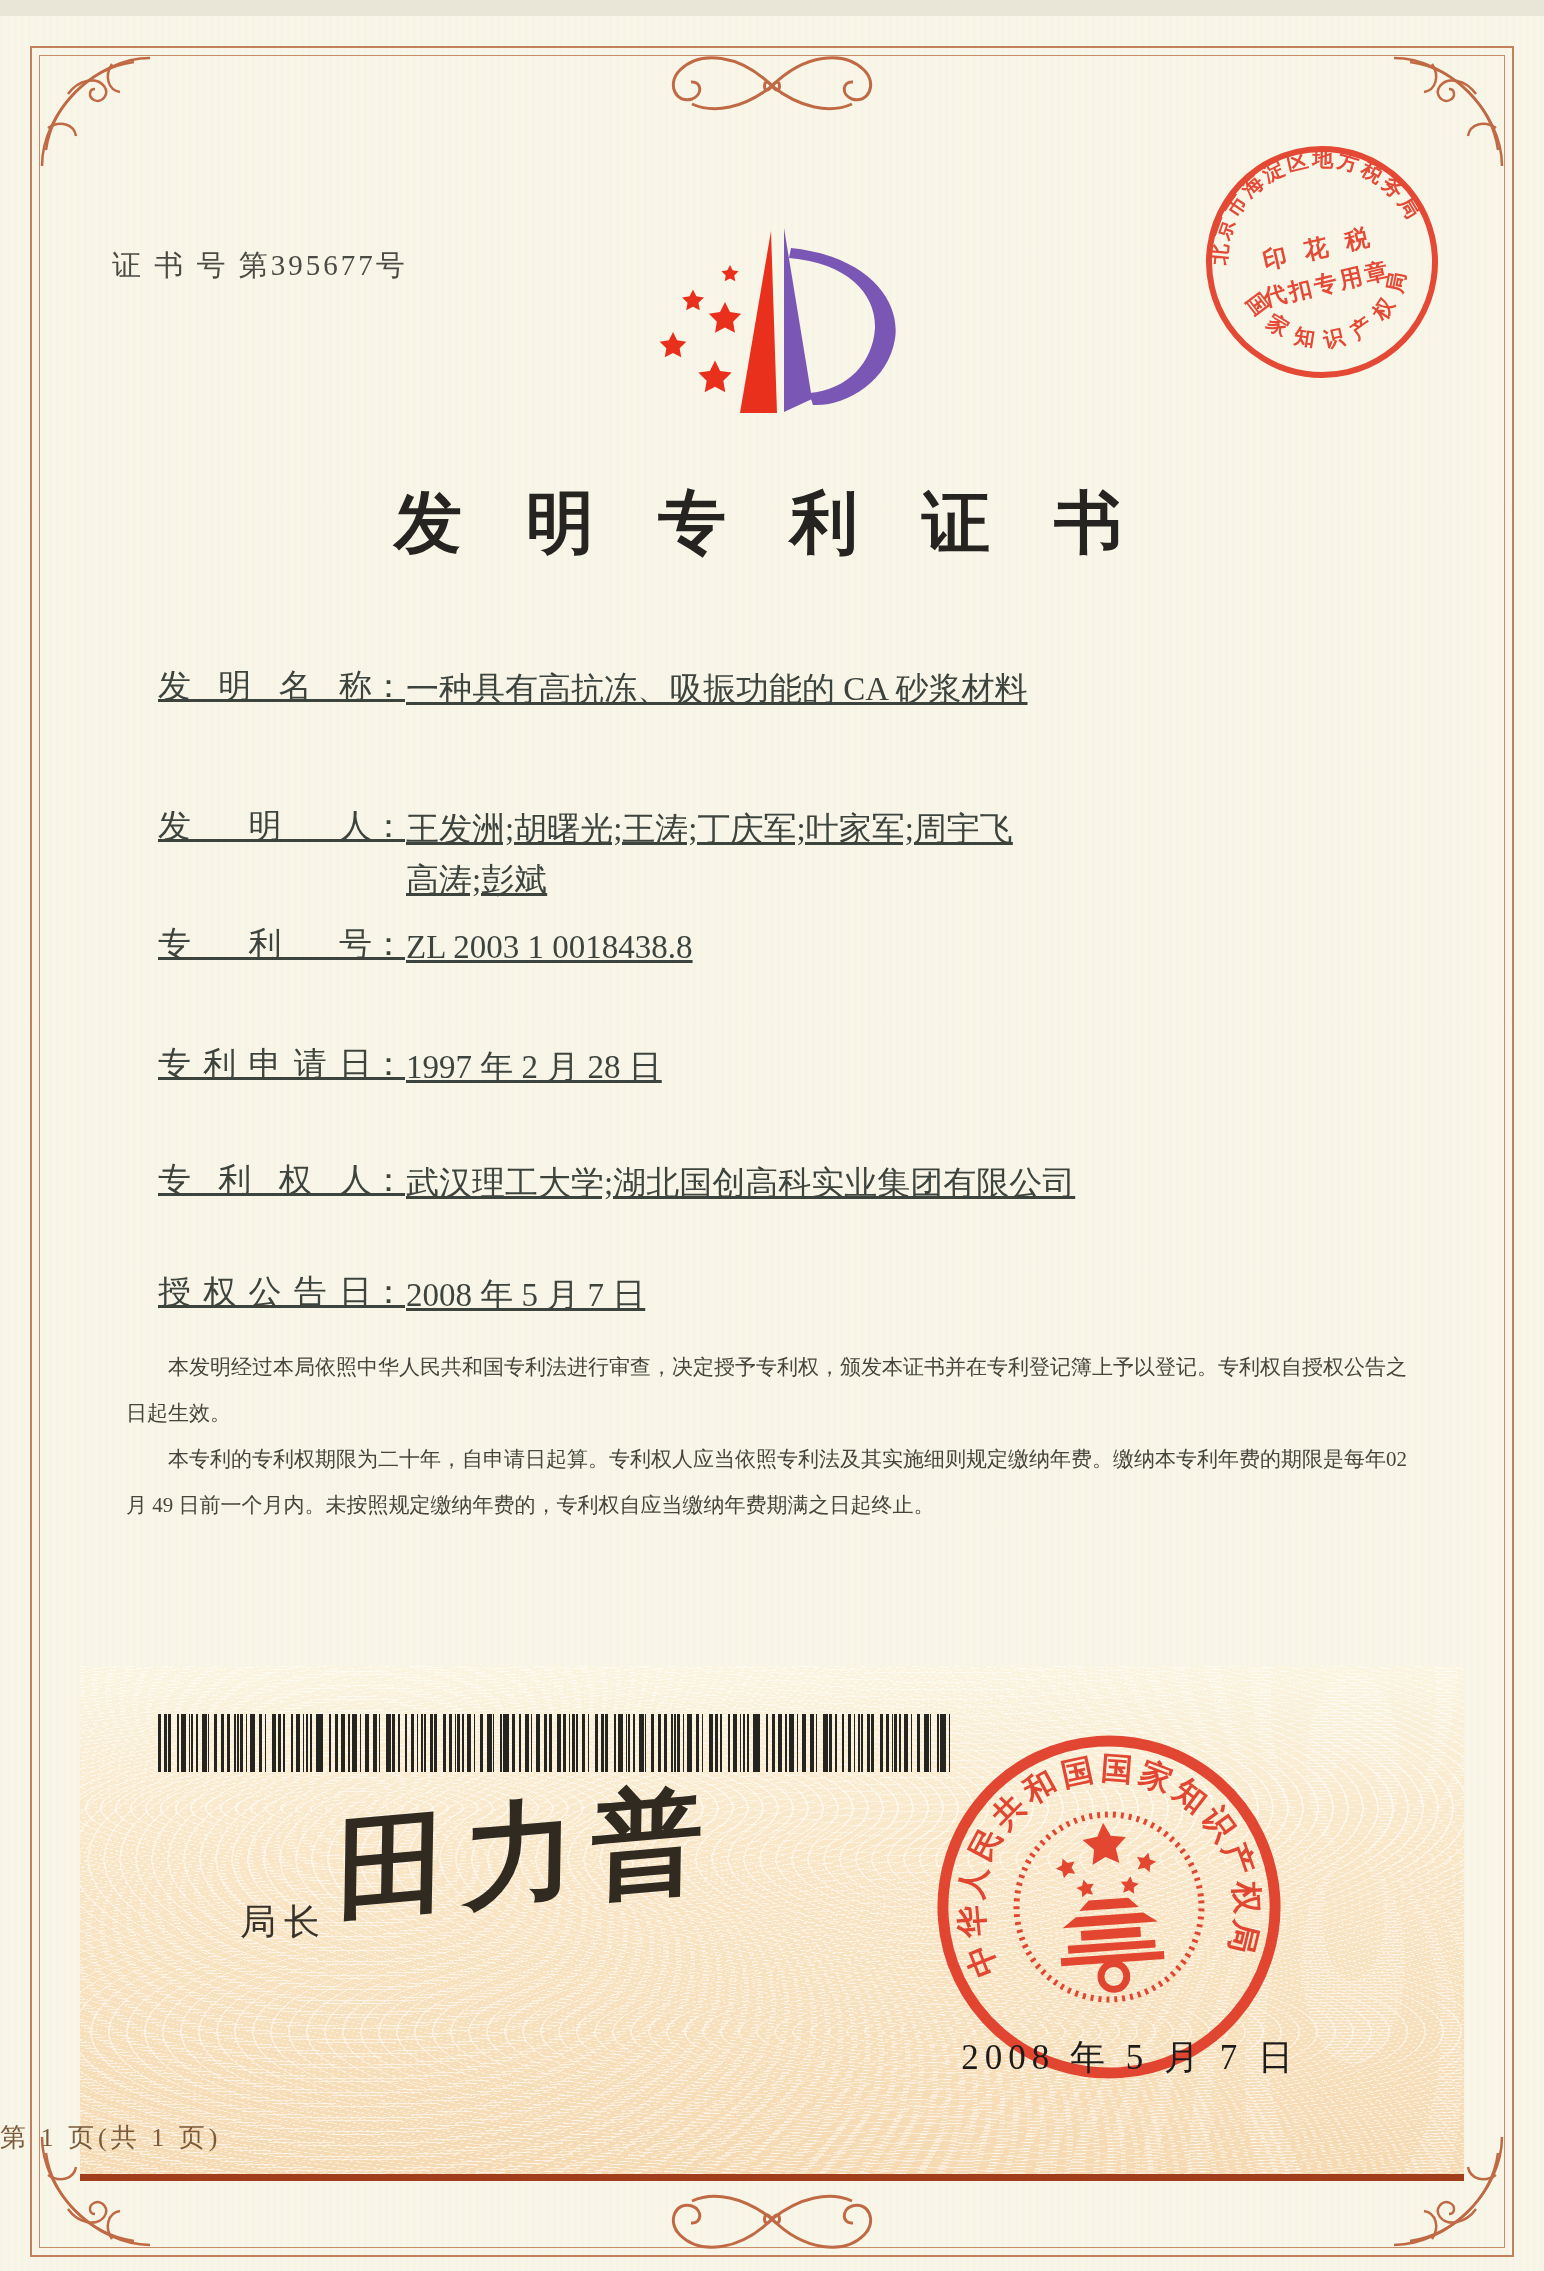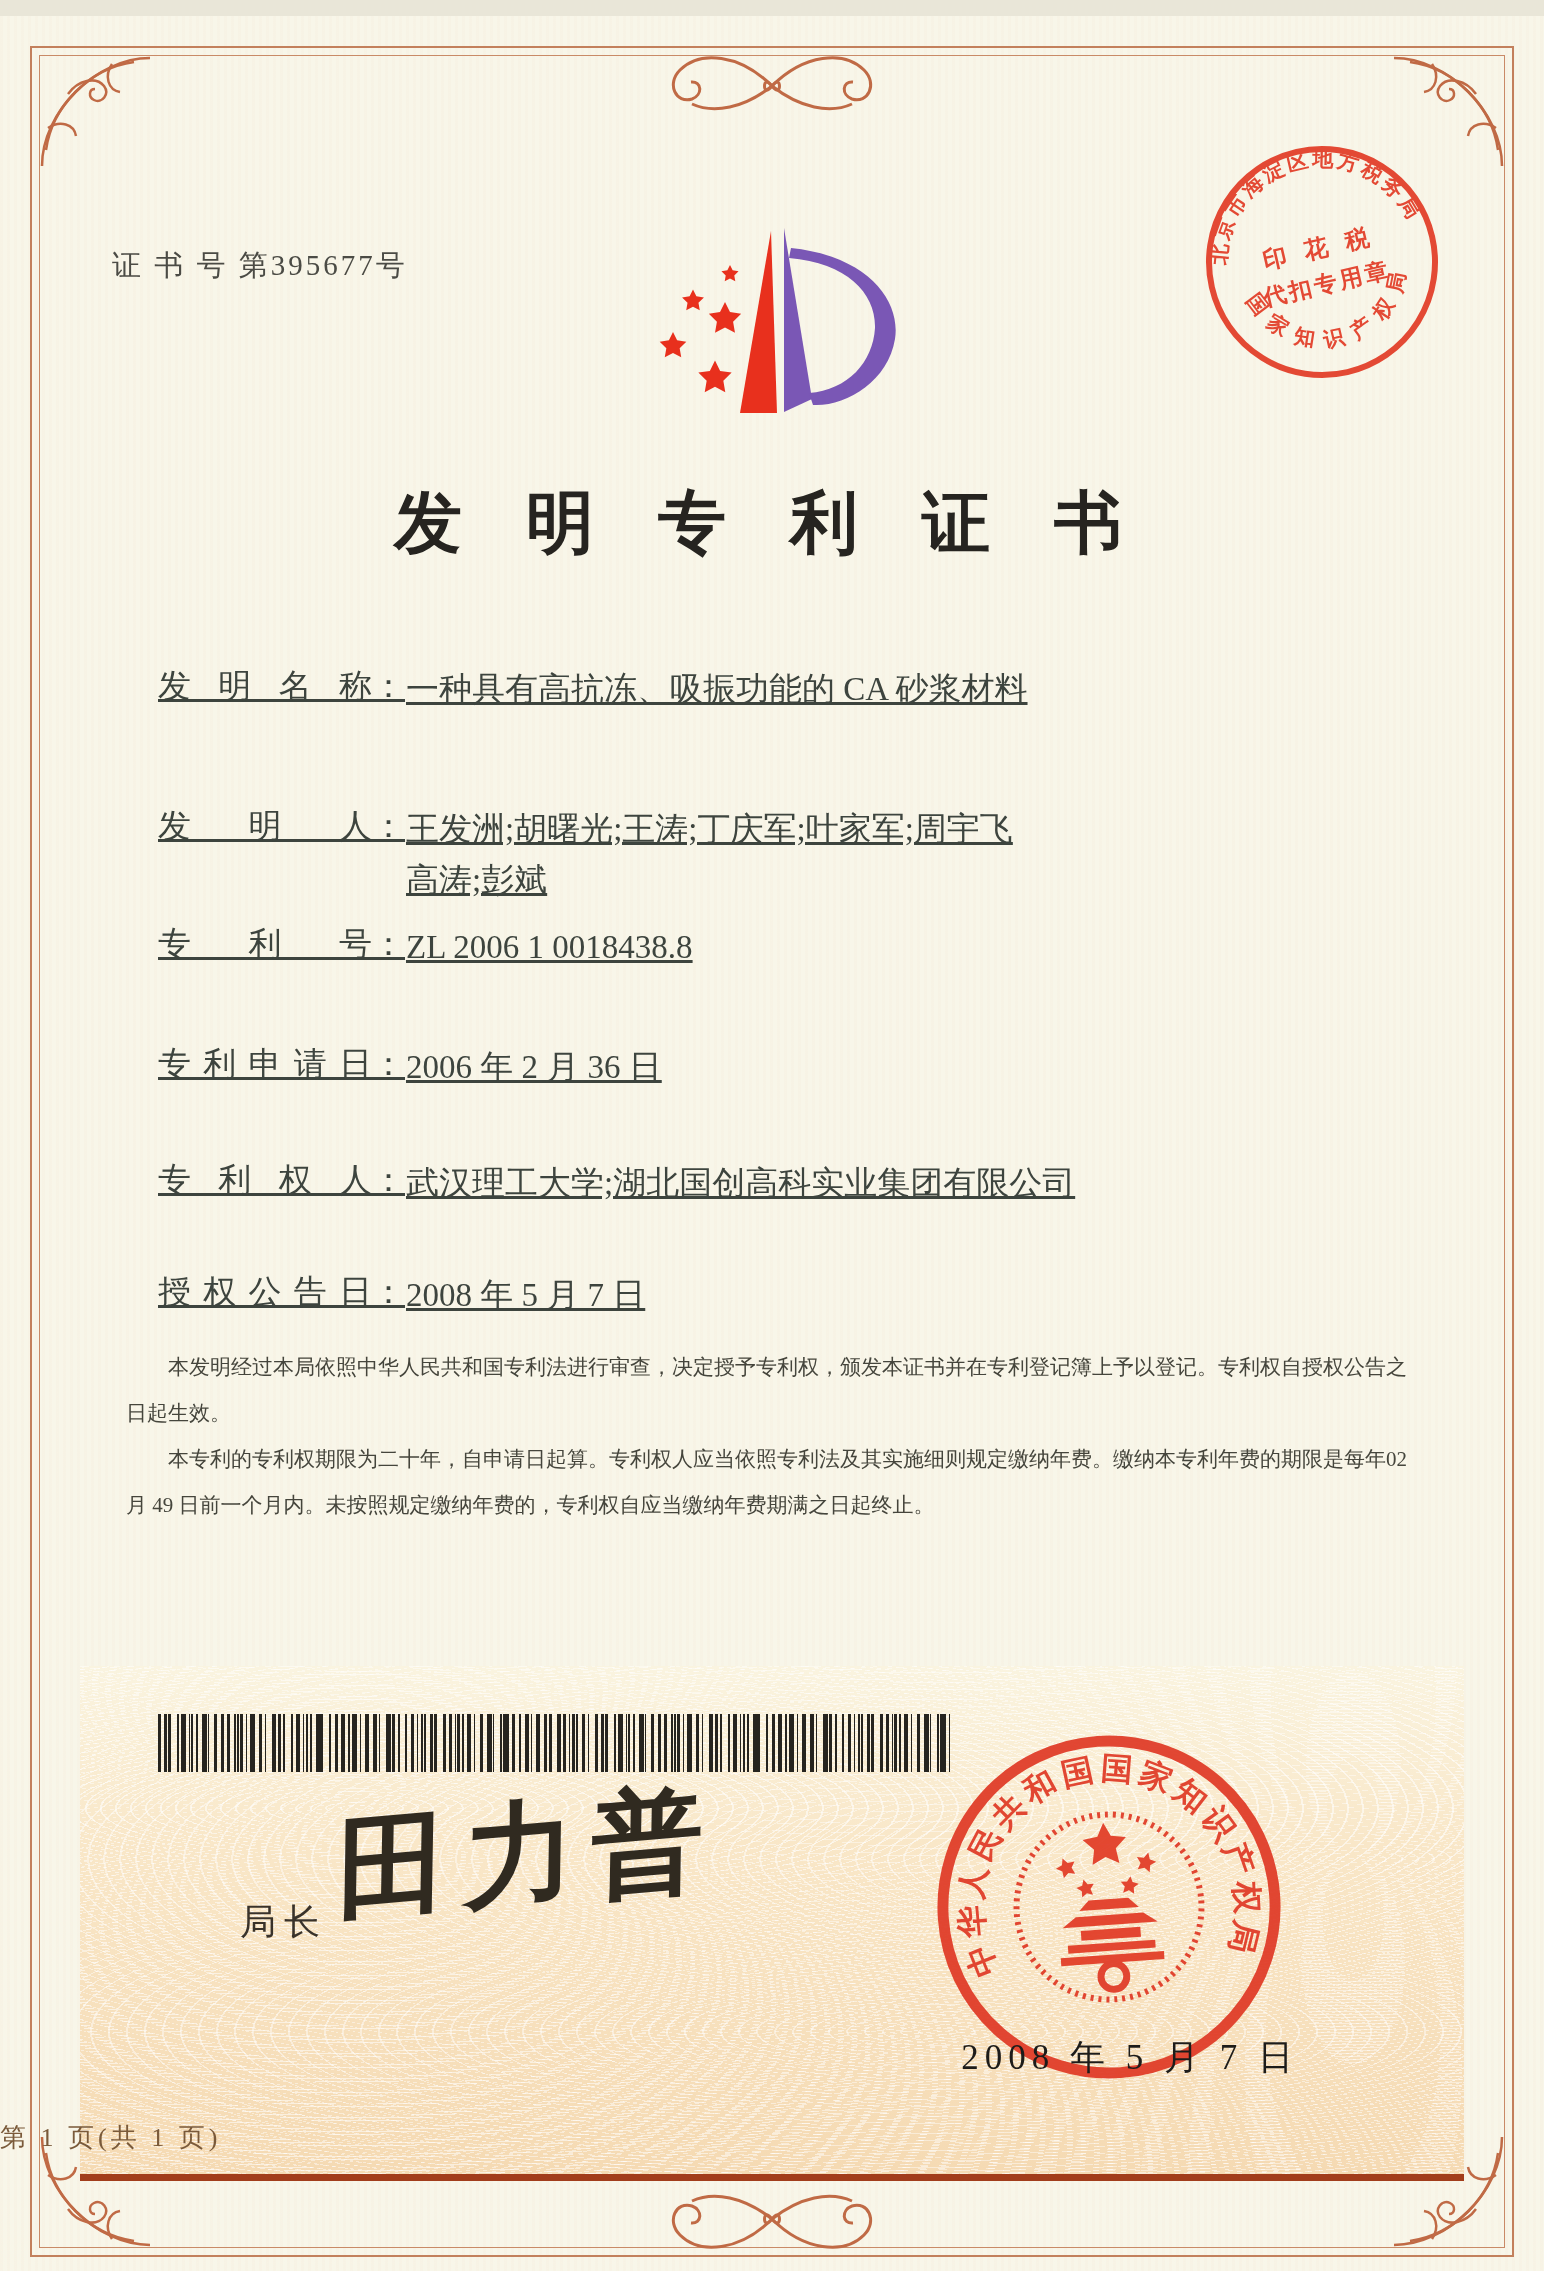--- a/index.html
+++ b/index.html
@@ -152,26 +152,26 @@
     <span class="flabel">发明人</span>
       <span class="fcolon">：</span>
     <span class="fvalue">
       <span>王发洲;胡曙光;王涛;丁庆军;叶家军;周宇飞</span><br>
       <span>高涛;彭斌</span>
     </span>
   </div>
   <div class="row" style="top:906px">
     <span class="flabel">专利号</span>
       <span class="fcolon">：</span>
-    <span class="fvalue">ZL 2006 1 0018438.8</span>
+    <span class="fvalue">ZL 2003 1 0018438.8</span>
   </div>
   <div class="row" style="top:1026px">
     <span class="flabel">专利申请日</span>
       <span class="fcolon">：</span>
-    <span class="fvalue">2006 年 2 月 36 日</span>
+    <span class="fvalue">1997 年 2 月 28 日</span>
   </div>
   <div class="row" style="top:1142px">
     <span class="flabel">专利权人</span>
       <span class="fcolon">：</span>
     <span class="fvalue">武汉理工大学;湖北国创高科实业集团有限公司</span>
   </div>
   <div class="row" style="top:1254px">
     <span class="flabel">授权公告日</span>
       <span class="fcolon">：</span>
     <span class="fvalue">2008 年 5 月 7 日</span>

